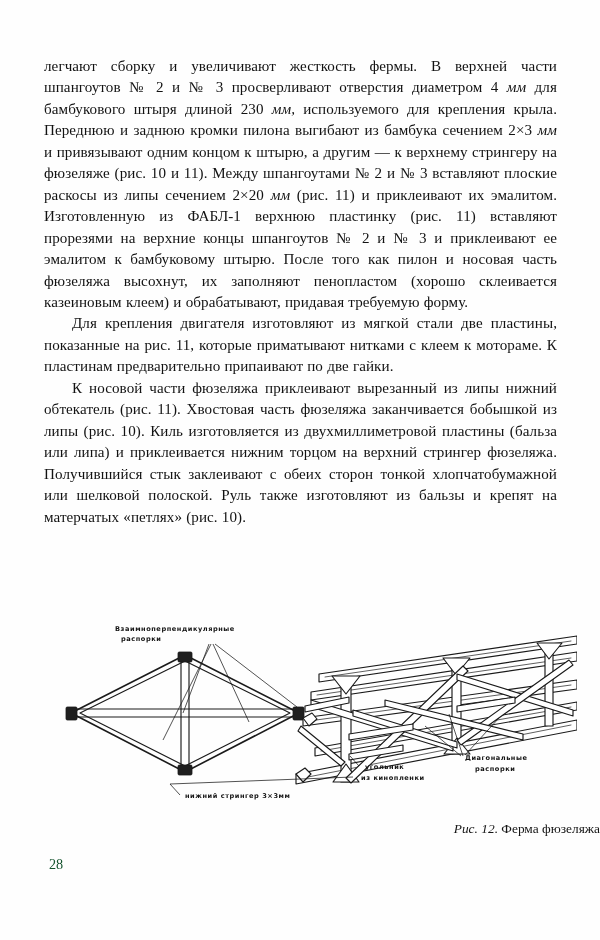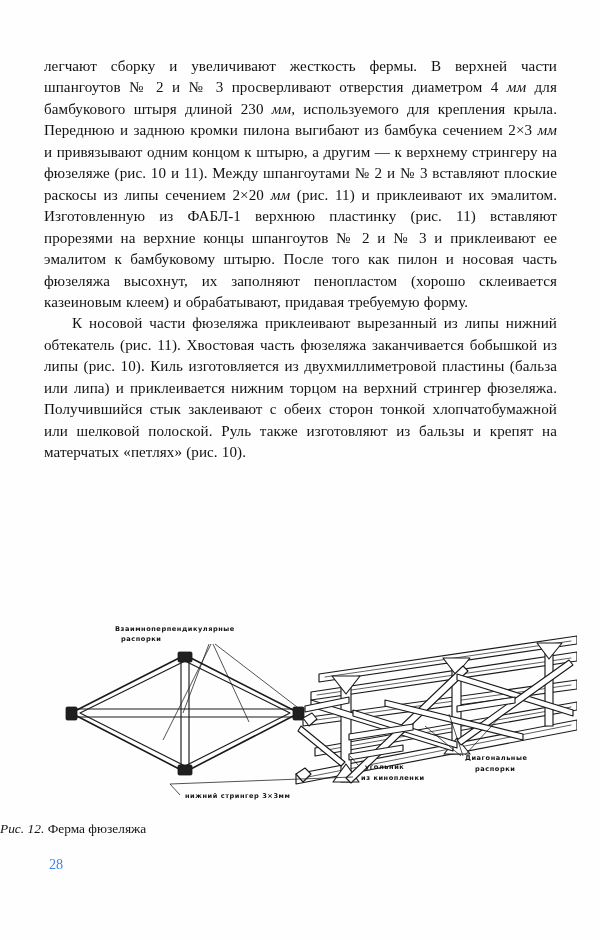--- a/index.html
+++ b/index.html
@@ -51,52 +51,53 @@
     width: 524px;
     height: 205px;
   }
   .figure svg { display: block; }
 
   .figcaption {
     position: absolute;
     left: 0;
     top: 820px;
     width: 600px;
-    text-align: left;
+    text-align: right;
     font-size: 13.4px;
     line-height: 17px;
     color: #151515;
   }
   .figcaption .num {
     font-style: italic;
   }
   .figcaption .ttl {
     font-style: normal;
   }
 
   
   .folio {
     position: absolute;
     left: 49px;
     top: 856px;
     font-size: 14.2px;
-    color: #3b82f6;
+    color: #14532d;
   }
 </style>
 </head>
 <body>
 
 <div class="page">
 
   <div class="textblock">
 
     <p class="para">
       <span>легчают сборку и увеличивают жесткость фермы. В верхней части шпангоутов № 2 и № 3 просверливают отверстия диаметром 4 </span><i>мм</i><span> для бамбукового штыря длиной 230 </span><i>мм,</i><span> используемого для крепления крыла. Переднюю и заднюю кромки пилона выгибают из бамбука сечением 2×3 </span><i>мм</i><span> и привязывают одним концом к штырю, а другим — к верхнему стрингеру на фюзеляже (рис. 10 и 11). Между шпангоутами № 2 и № 3 вставляют плоские раскосы из липы сечением 2×20 </span><i>мм</i><span> (рис. 11) и приклеивают их эмалитом. Изготовленную из ФАБЛ-1 верхнюю пластинку (рис. 11) вставляют прорезями на верхние концы шпангоутов № 2 и № 3 и приклеивают ее эмалитом к бамбуковому штырю. После того как пилон и носовая часть фюзеляжа высохнут, их заполняют пенопластом (хорошо склеивается казеиновым клеем) и обрабатывают, придавая требуемую форму.</span>
     </p>
 
+    <p class="para indent"><span>Для крепления двигателя изготовляют из мягкой стали две пластины, показанные на рис. 11, которые приматывают нитками с клеем к мотораме. К пластинам предварительно припаивают по две гайки.</span></p>
 
     <p class="para indent"><span>К носовой части фюзеляжа приклеивают вырезанный из липы нижний обтекатель (рис. 11). Хвостовая часть фюзеляжа заканчивается бобышкой из липы (рис. 10). Киль изготовляется из двухмиллиметровой пластины (бальза или липа) и приклеивается нижним торцом на верхний стрингер фюзеляжа. Получившийся стык заклеивают с обеих сторон тонкой хлопчатобумажной или шелковой полоской. Руль также изготовляют из бальзы и крепят на матерчатых «петлях» (рис. 10).</span></p>
 
   </div>
 
   <div class="figure">
     <svg width="524" height="205" viewBox="0 0 524 205" xmlns="http://www.w3.org/2000/svg">
       <defs>
         <style>
           .ln   { stroke:#1a1a1a; fill:none; stroke-width:1.15; stroke-linecap:round; stroke-linejoin:round; }

